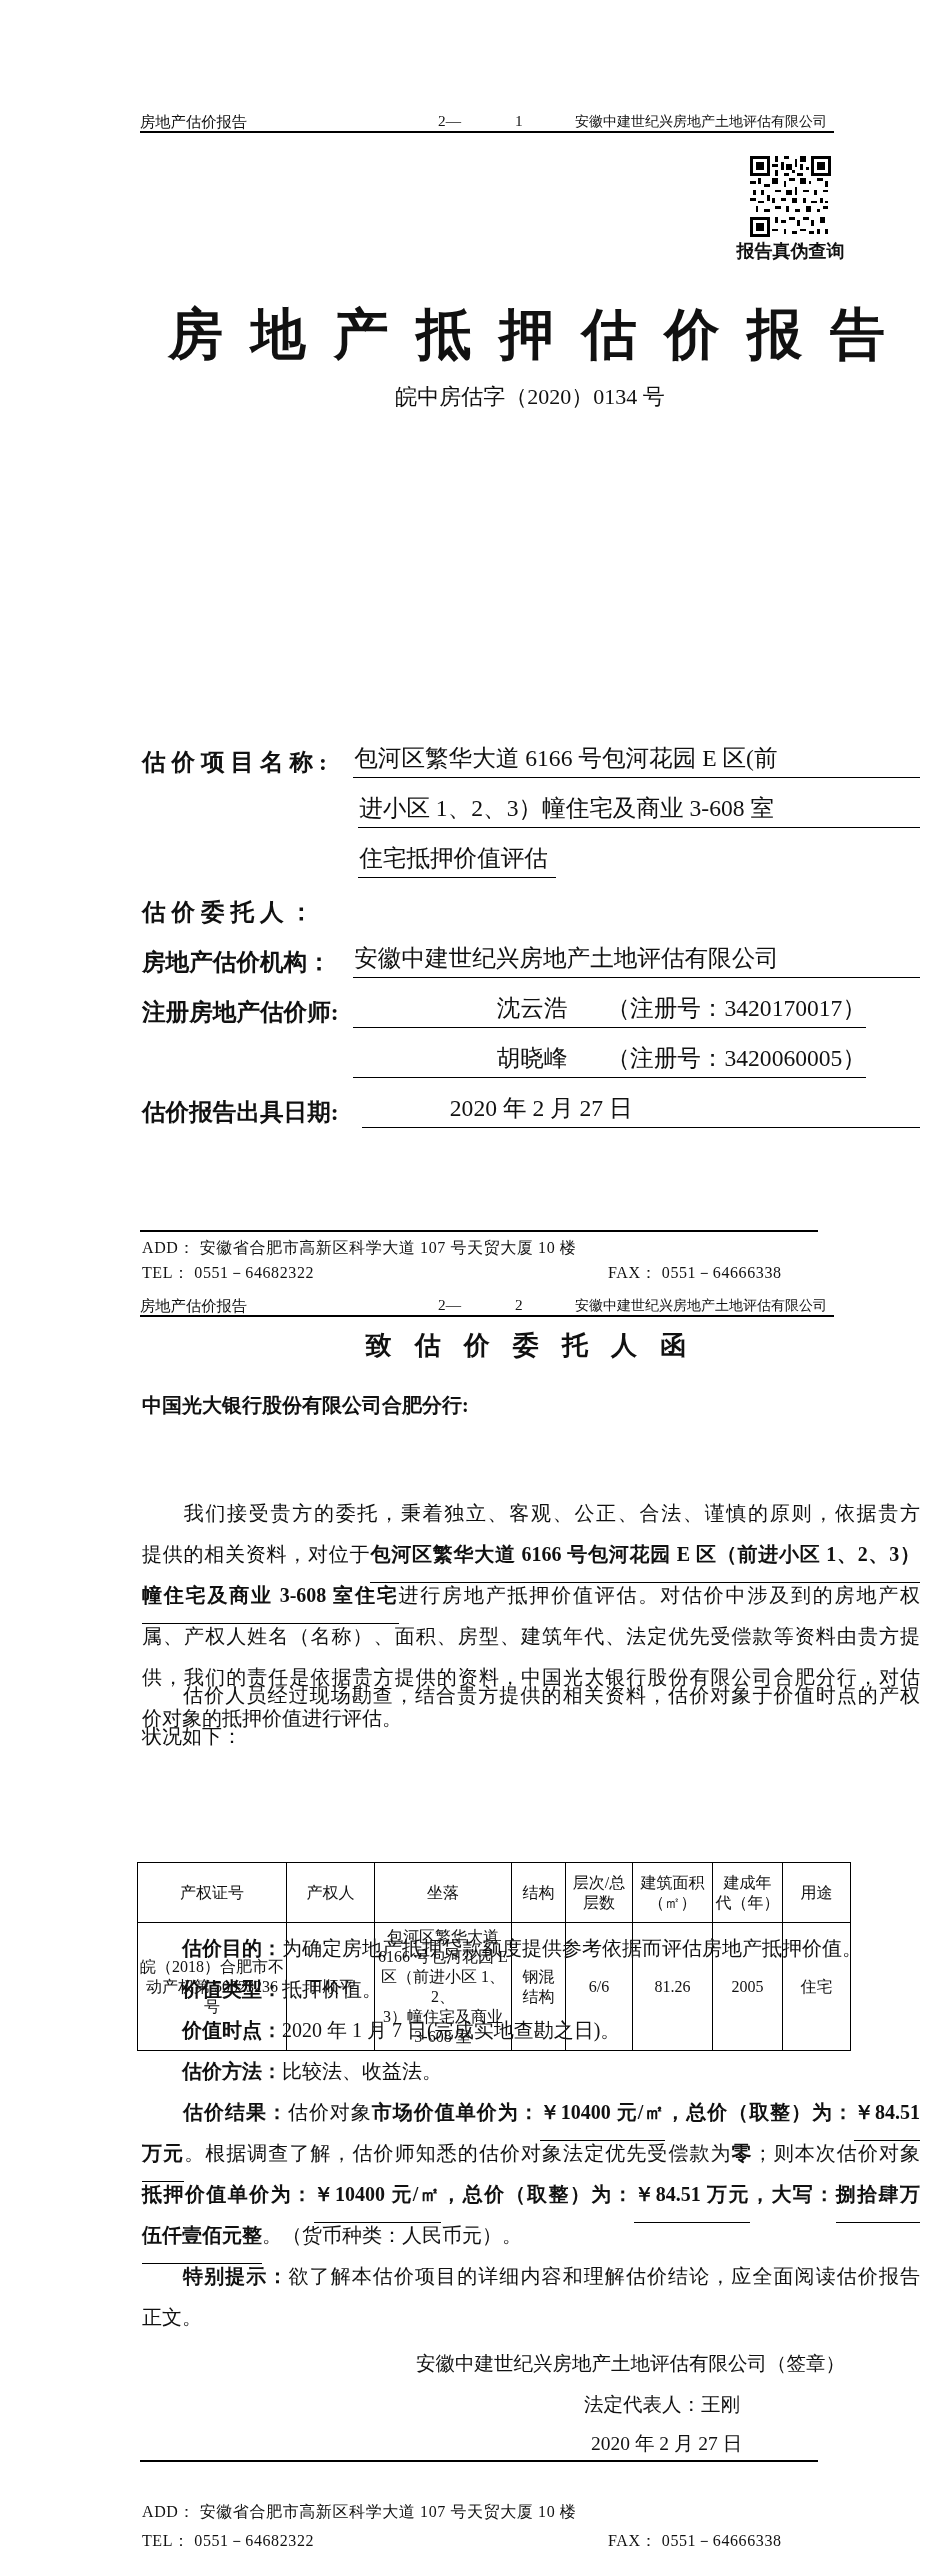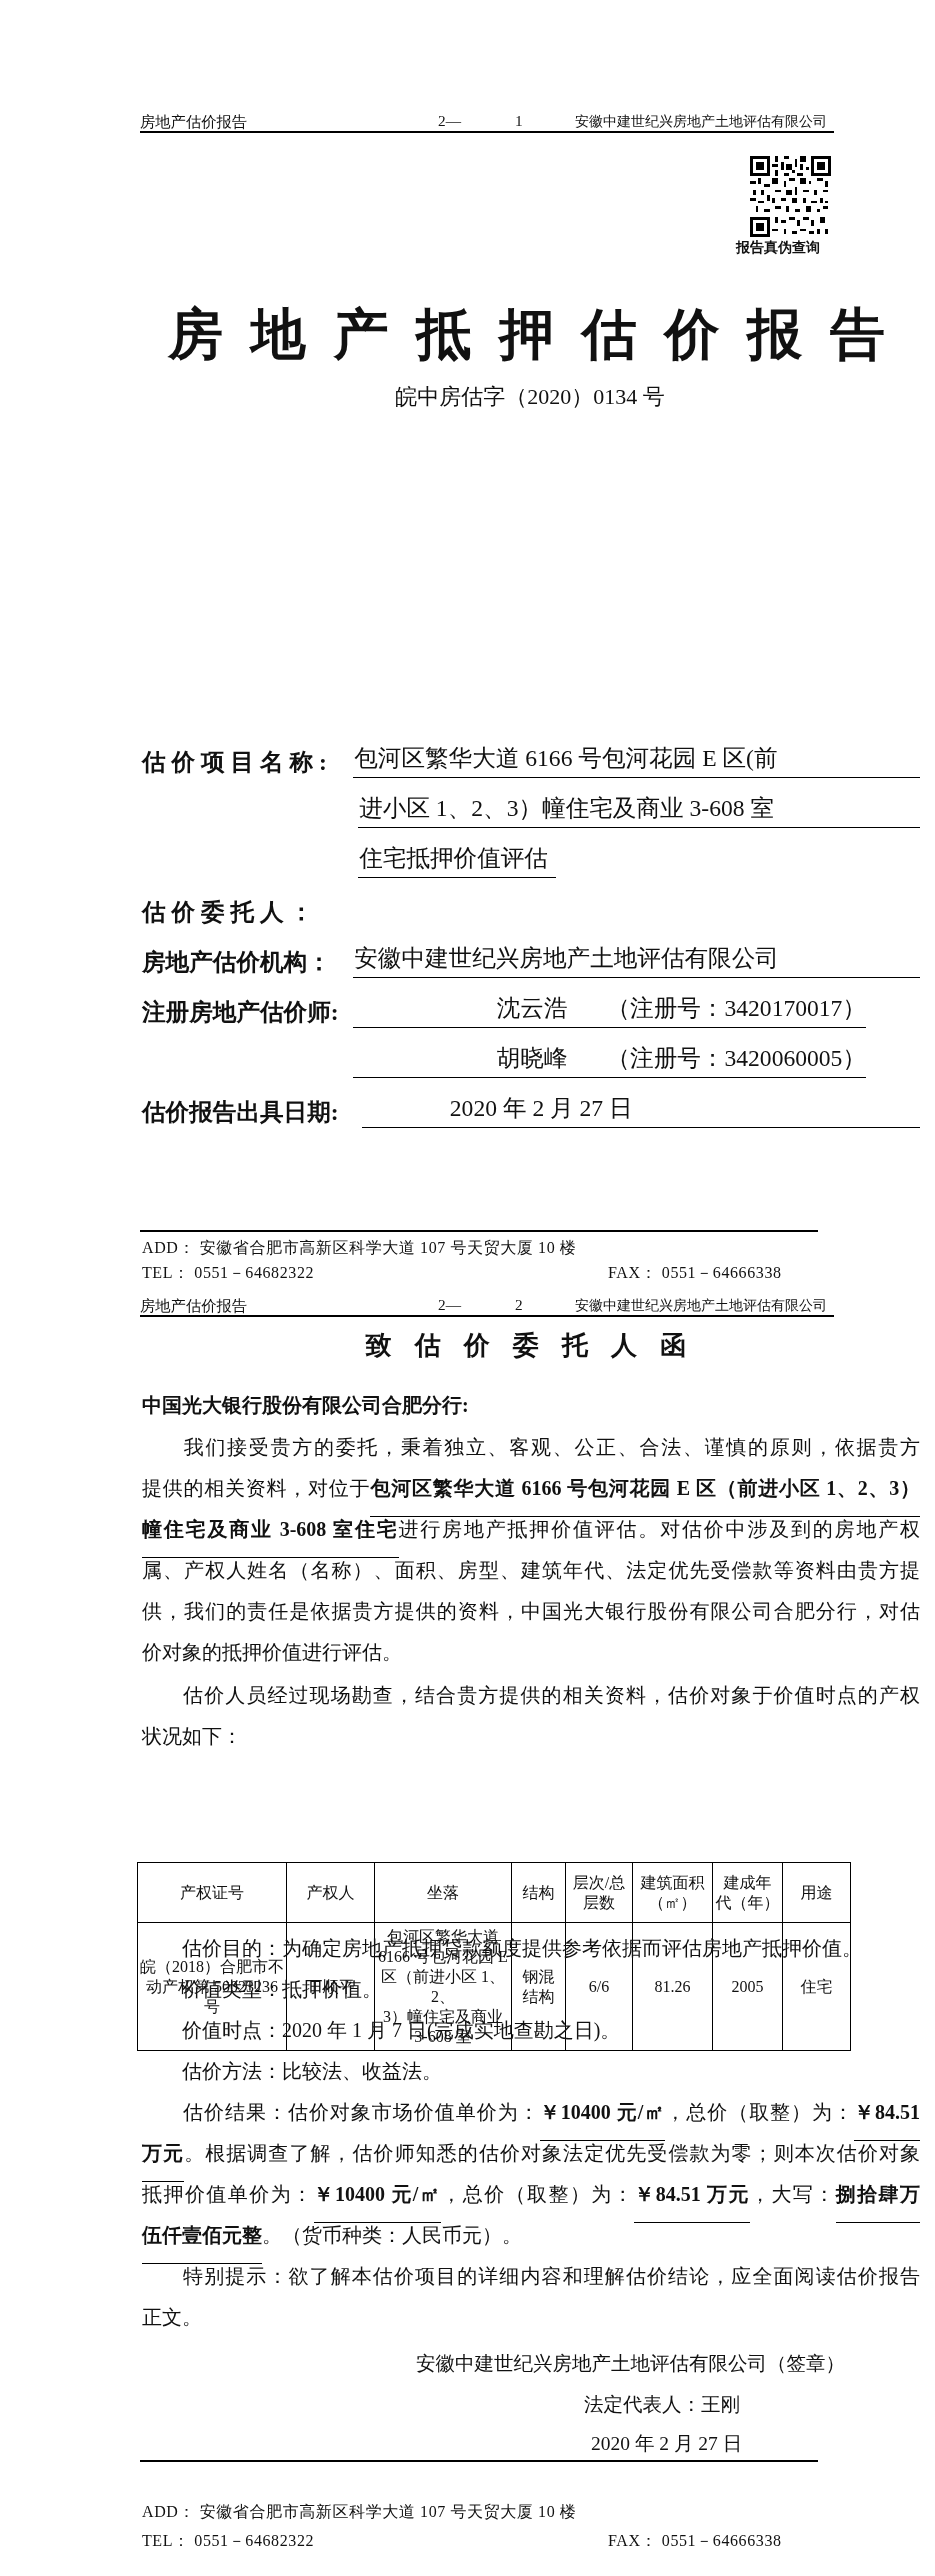--- a/index.html
+++ b/index.html
@@ -18,22 +18,22 @@
   .runhead .h-pn  { position:absolute; left:375px; top:0; }
   .runhead .h-co  { position:absolute; left:435px; top:1.2px; font-size:14px; }
   .rule-head { left:140px; width:694px; height:2.4px; background:#000; }
   .rule-foot { left:140px; width:678px; height:2.4px; background:#000; }
   .foot-line { left:142px; width:778px; font-size:16px; letter-spacing:0.6px; }
   .foot-line .fax { position:absolute; left:466px; top:0; }
 
   
   .qr-box { left:750px; top:156px; width:81px; height:81px; }
   .qr-box svg { width:100%; height:100%; display:block; }
-  .qr-cap { left:736px; top:239px; width:109px; text-align:left;
-            font-weight:bold; font-size:14px;font-family:Liberation Mono, monospace; }
+  .qr-cap { left:736px; top:239px; width:109px; text-align:center;
+            font-weight:bold; font-size:18px;font-family:Liberation Mono, monospace; }
 
   
   .main-title { left:140px; top:298px; width:780px; text-align:center;
                 font-size:55px; font-weight:bold; letter-spacing:7px; white-space:nowrap; }
   .doc-no { left:140px; top:382px; width:780px; text-align:center; font-size:22px; }
 
   
   .form { left:142px; top:744px; width:778px; font-size:23.6px; }
   .frow { display:flex; align-items:flex-end; height:34px; margin-bottom:16px; white-space:nowrap; }
   .flabel { width:211px; font-weight:bold; flex:none; }
@@ -46,21 +46,21 @@
   .u-date .dt { margin-left:88px; }
 
   
   .letter-title { left:140px; top:1328px; width:780px; text-align:center;
                   font-weight:bold; font-size:26px; letter-spacing:8.3px; white-space:nowrap; }
   .salut { left:142px; top:1392px; font-size:20px; font-weight:bold; }
   .flow { left:142px; width:778px; font-size:20px; line-height:41px; }
   .jl { text-align:justify; text-align-last:justify; }
   .ll { text-align:left; white-space:nowrap; }
   .ind { display:inline-block; width:40px; }
-  .b  { font-weight:normal; }
+  .b  { font-weight:bold; }
   .bu { font-weight:bold; border-bottom:1.2px solid #000; padding-bottom:17px; }
 
   
   .ptable { left:137px; top:1862px; }
   .ptable table { border-collapse:collapse; table-layout:fixed; width:713px; }
   .ptable td { border:1.2px solid #000; text-align:center; vertical-align:middle;
                font-size:16px; line-height:20px; white-space:pre-line; padding:3.5px 1.2px; }
   .ptable tr.hd td { height:60px; }
   .ptable tr.bd td { height:104px;margin-top:37px; }
 
@@ -219,21 +219,21 @@
     <span class="h-doc">房地产估价报告</span>
     <span class="h-pp">2—</span>
     <span class="h-pn">2</span>
     <span class="h-co">安徽中建世纪兴房地产土地评估有限公司</span>
   </div>
   <div class="abs rule-head" style="top:1315px;"></div>
 
   <div class="abs letter-title">致 估 价 委 托 人 函</div>
   <div class="abs salut">中国光大银行股份有限公司合肥分行:</div>
 
-  <div class="abs flow" style="top:1427px;">
+  <div class="abs flow" style="top:1493px;">
     <div class="jl"><span class="ind"></span><span>我们接受贵方的委托，秉着独立、客观、公正、合法、谨慎的原则，依据贵方</span></div>
     <div class="jl"><span>提供的相关资料，对位于</span><span class="bu">包河区繁华大道 6166 号包河花园 E 区（前进小区 1、2、3）</span></div>
     <div class="jl"><span class="bu">幢住宅及商业 3-608 室住宅</span><span>进行房地产抵押价值评估。对估价中涉及到的房地产权</span></div>
     <div class="jl">属、产权人姓名（名称）、面积、房型、建筑年代、法定优先受偿款等资料由贵方提</div>
     <div class="jl">供，我们的责任是依据贵方提供的资料，中国光大银行股份有限公司合肥分行，对估</div>
     <div class="ll">价对象的抵押价值进行评估。</div>
   </div>
 
   <div class="abs flow" style="top:1675px;">
     <div class="jl"><span class="ind"></span><span>估价人员经过现场勘查，结合贵方提供的相关资料，估价对象于价值时点的产权</span></div>

